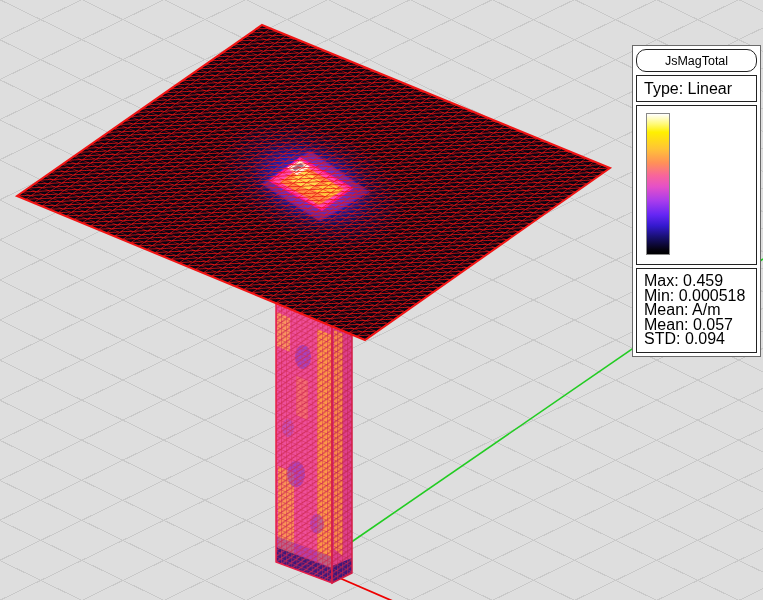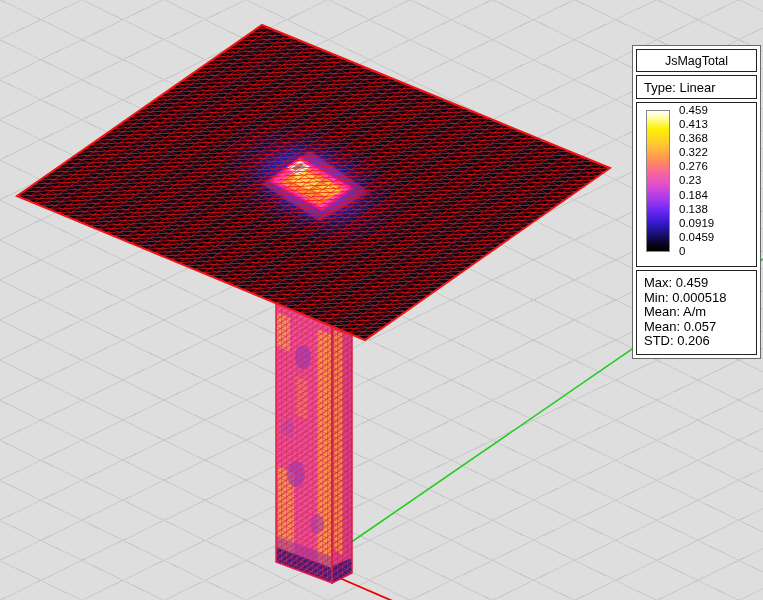--- a/index.html
+++ b/index.html
@@ -13,32 +13,32 @@
   }
   #viewport{position:absolute;left:0;top:0;}
 
   
   .legend{
     position:absolute;left:632px;top:45px;width:121px;
     background:#ffffff;border:1px solid #6a6a6a;padding:3px;
     display:flex;flex-direction:column;gap:3px;color:#000;
   }
   .cell{border:1px solid #222;background:#fff;}
-  .cell.title{ text-align:center;font-size:12.5px;padding:4px 0 3px 0;}
-  .cell.type { font-size:13px;padding:4px 12px 3px 7px;}
+  .cell.title{ text-align:center;font-size:12.5px;padding:4px 0 3px 0;border-radius:10px;}
+  .cell.type { font-size:16px;padding:4px 12px 3px 7px;}
   .cell.scale{ padding:7px 4px 9px 9px;display:flex;align-items:flex-start;}
   .bar{width:22px;height:140px;border:1px solid #888;
     background:linear-gradient(to bottom,
       #ffffff 0%, #fffa7a 7%, #fff000 13%, #ffc337 25%, #ff9058 35%,
       #f8659b 44%, #e550c8 52%, #a93cec 62%, #6526f4 72%, #3419cd 80%,
       #181070 88%, #05020f 97%, #000000 100%);}
   .ticks{display:flex;flex-direction:column;justify-content:space-between;
     height:152px;margin-top:-5px;margin-left:9px;font-size:11.5px;}
   .ticks span{line-height:11px;}
-  .cell.stats{font-size:13px;line-height:14.6px;padding:5px 4px 5px 7px;}
+  .cell.stats{font-size:16px;line-height:14.6px;padding:5px 4px 5px 7px;}
 </style>
 </head>
 <body>
 
 <div id="stage">
 
   <svg id="viewport" width="763" height="600" viewBox="0 0 763 600">
     <defs>
       <pattern id="plateMesh" patternUnits="userSpaceOnUse" width="10" height="10" patternTransform="matrix(0.80930 0.33256 -0.56977 0.39767 262 25)">
         <path d="M0 0 H10 M0 0 V10 M10 0 L0 10" stroke="#ea1111" stroke-width="1.5" fill="none"></path>
@@ -100,35 +100,22 @@
 
       <polygon points="262,25 610,168 365,340 17,196" fill="url(#plateMesh)" stroke="#f01414" stroke-width="2"></polygon>
     </g>
   </svg>
 
   <div class="legend">
     <div class="cell title">JsMagTotal</div>
     <div class="cell type">Type: Linear</div>
     <div class="cell scale">
       <div class="bar"></div>
-      <div class="ticks">
-        <span>0.459</span>
-        <span>0.413</span>
-        <span>0.368</span>
-        <span>0.322</span>
-        <span>0.276</span>
-        <span>0.23</span>
-        <span>0.184</span>
-        <span>0.138</span>
-        <span>0.0919</span>
-        <span>0.0459</span>
-        <span>0</span>
-      </div>
     </div>
     <div class="cell stats">
       <div>Max: 0.459</div>
       <div>Min: 0.000518</div>
       <div>Mean: A/m</div>
       <div>Mean: 0.057</div>
-      <div>STD: 0.206</div>
+      <div>STD: 0.094</div>
     </div>
   </div>
 </div>
 
 </body></html>

